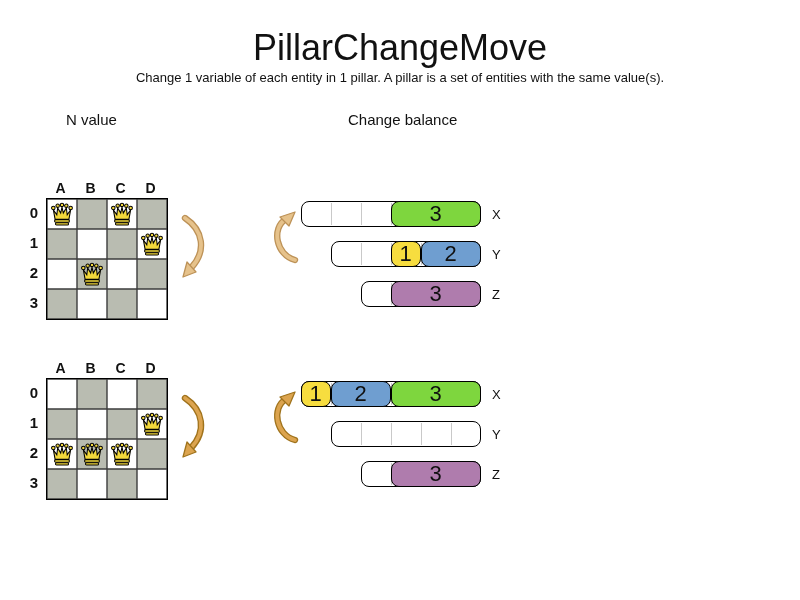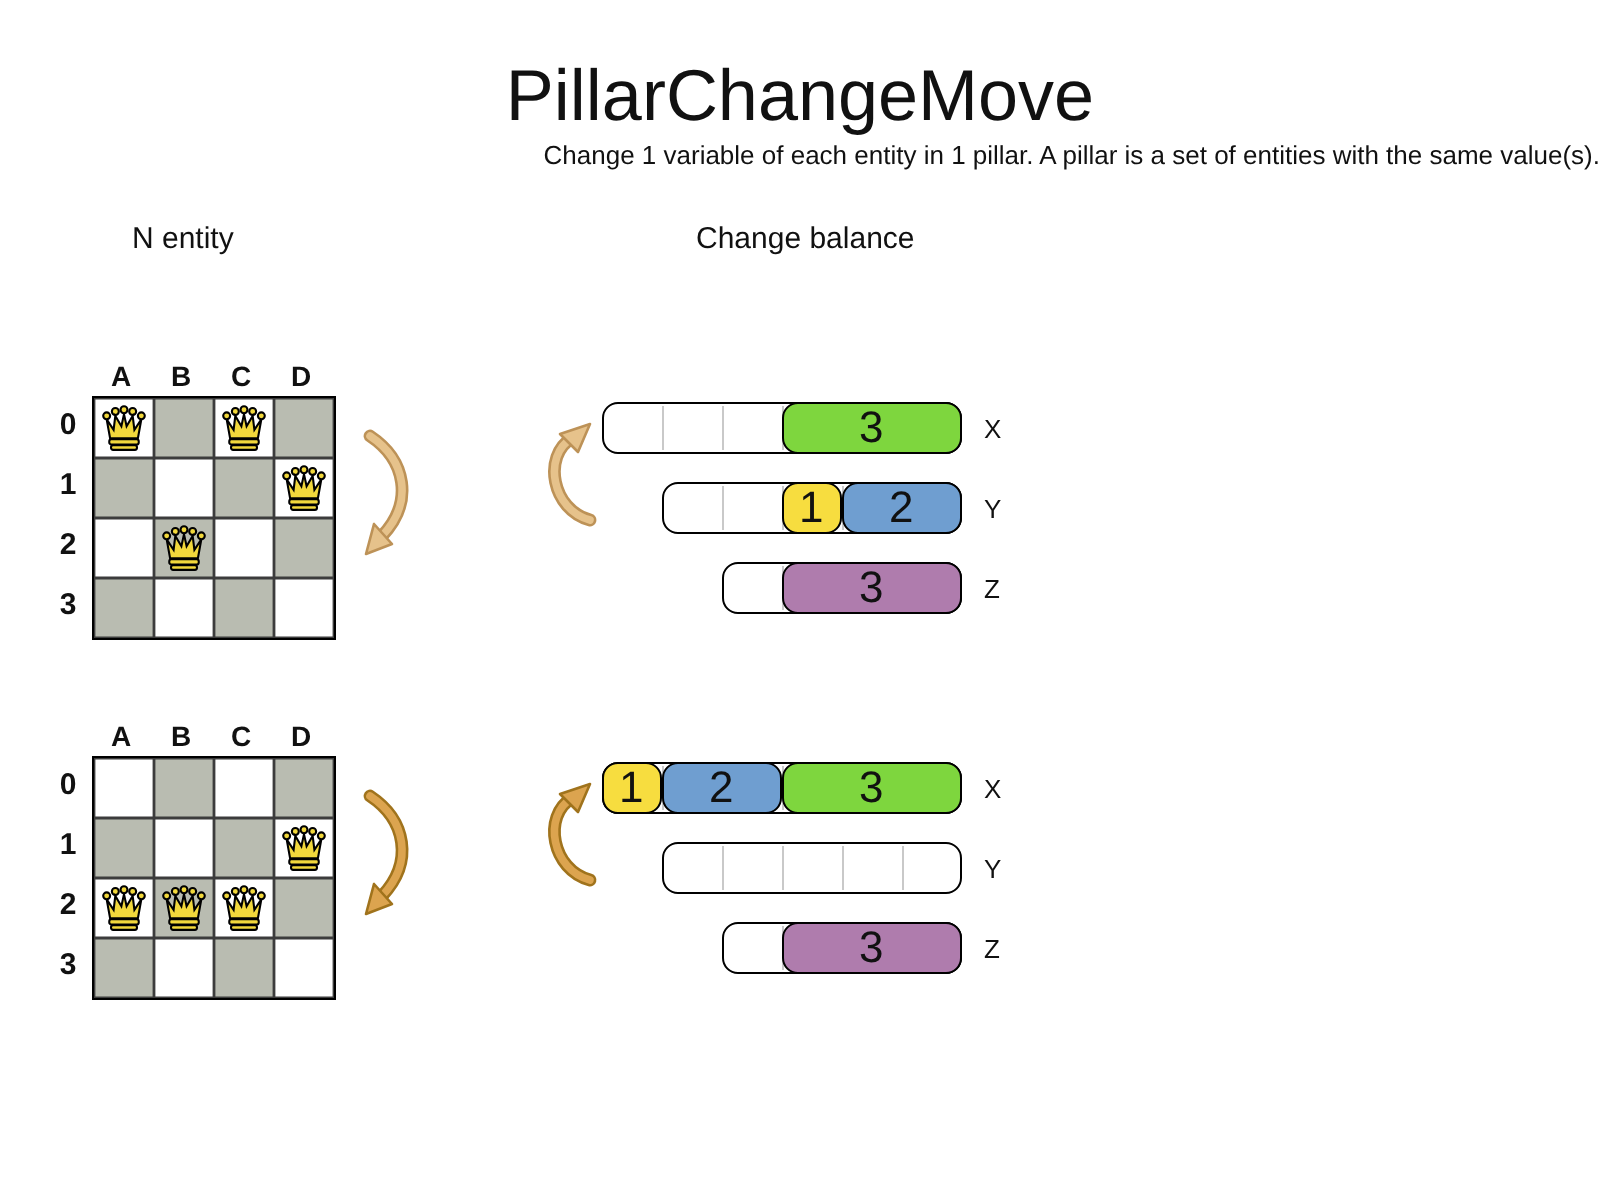--- a/index.html
+++ b/index.html
@@ -2,21 +2,21 @@
 <html><head>
 <meta charset="utf-8">
 <style>
   * { box-sizing: border-box; margin: 0; padding: 0; }
   body { background: #fff; }
   .canvas {
     position: relative; width: 800px; height: 600px; background: #ffffff;
     font-family: "Liberation Sans", sans-serif; overflow: hidden; color: #111;
   }
   .title { position: absolute; left: 0; right: 0; top: 27px; text-align: center; font-size: 36px; }
-  .subtitle { position: absolute; left: 0; right: 0; top: 70px; text-align: right; font-size: 13px; }
+  .subtitle { position: absolute; left: 0; right: 0; top: 70px; text-align: center; font-size: 13px; }
   .section-label { position: absolute; font-size: 15px; }
   .section-label.nq { left: 66px; top: 111px; }
   .section-label.cb { left: 348px; top: 111px; }
 
   .board-wrap { position: absolute; width: 150px; height: 145px; }
   .col-header { position: absolute; width: 30px; height: 18px; text-align: center;
     font-weight: bold; font-size: 14px; line-height: 16px; letter-spacing: 1px; }
   .row-label { position: absolute; width: 20px; height: 30px; text-align: center;
     font-weight: bold; font-size: 15px; line-height: 30px; }
   .board-grid { position: absolute; left: 22px; top: 18px; border: 1.4px solid #000;
@@ -38,21 +38,21 @@
   .arr-outline { fill: none; stroke: var(--arrow-stroke); stroke-width: 6.4; stroke-linecap: round; }
   .arr-core { fill: none; stroke: var(--arrow-fill); stroke-width: 3.8; stroke-linecap: round; }
   .arr-head { fill: var(--arrow-fill); stroke: var(--arrow-stroke); stroke-width: 1.3; stroke-linejoin: round; }
 </style>
 </head>
 <body>
 
 <div class="canvas" style="--board-gray: #b9bcb1; --arrow-light-fill: #e6c28b; --arrow-light-stroke: #bd9257; --arrow-dark-fill: #dca44f; --arrow-dark-stroke: #a0731c;">
   <div class="title">PillarChangeMove</div>
   <div class="subtitle">Change 1 variable of each entity in 1 pillar. A pillar is a set of entities with the same value(s).</div>
-  <div class="section-label nq">N entity</div>
+  <div class="section-label nq">N value</div>
   <div class="section-label cb">Change balance</div>
 
   <div class="board-wrap" id="board0" style="left:24px; top:180px;">
       <div class="col-header" style="left: 22px; top: 0px;">A</div>
       <div class="col-header" style="left: 52px; top: 0px;">B</div>
       <div class="col-header" style="left: 82px; top: 0px;">C</div>
       <div class="col-header" style="left: 112px; top: 0px;">D</div>
       <div class="row-label" style="left: 0px; top: 18px;">0</div>
       <div class="row-label" style="left: 0px; top: 48px;">1</div>
       <div class="row-label" style="left: 0px; top: 78px;">2</div>

